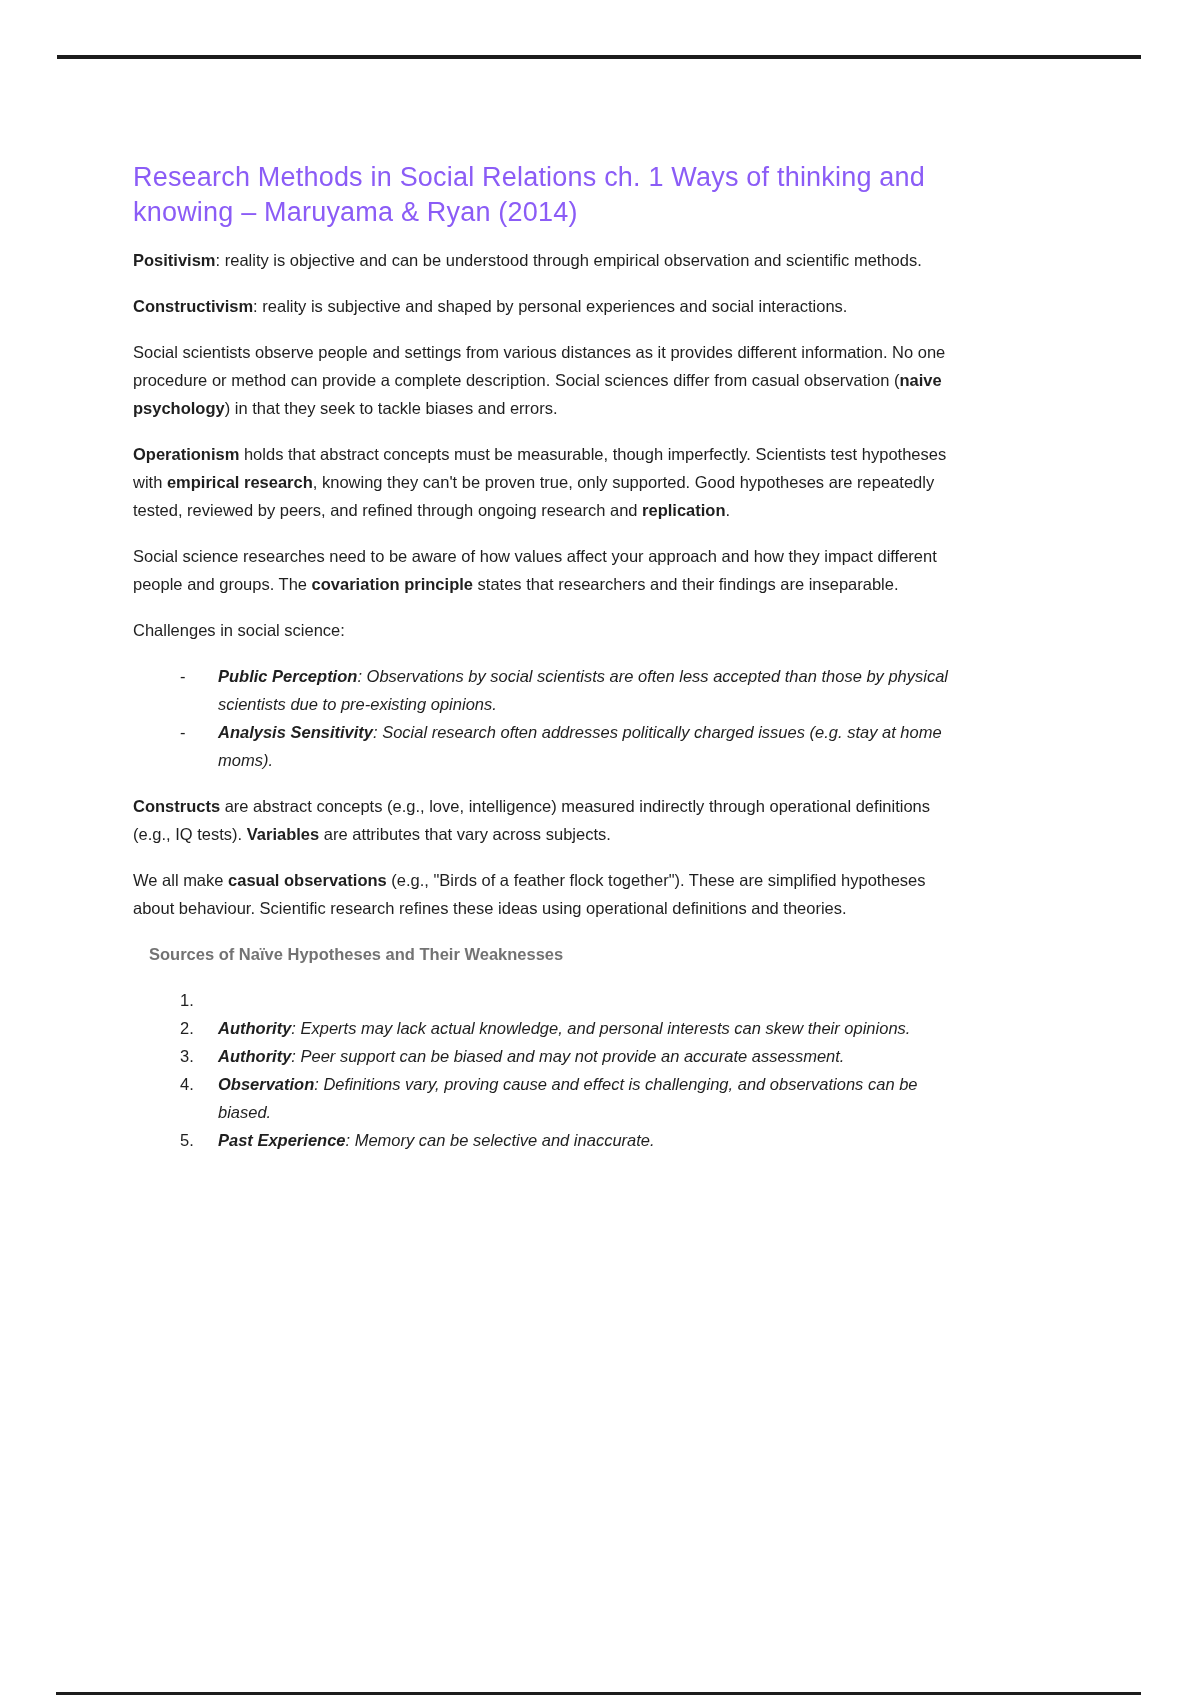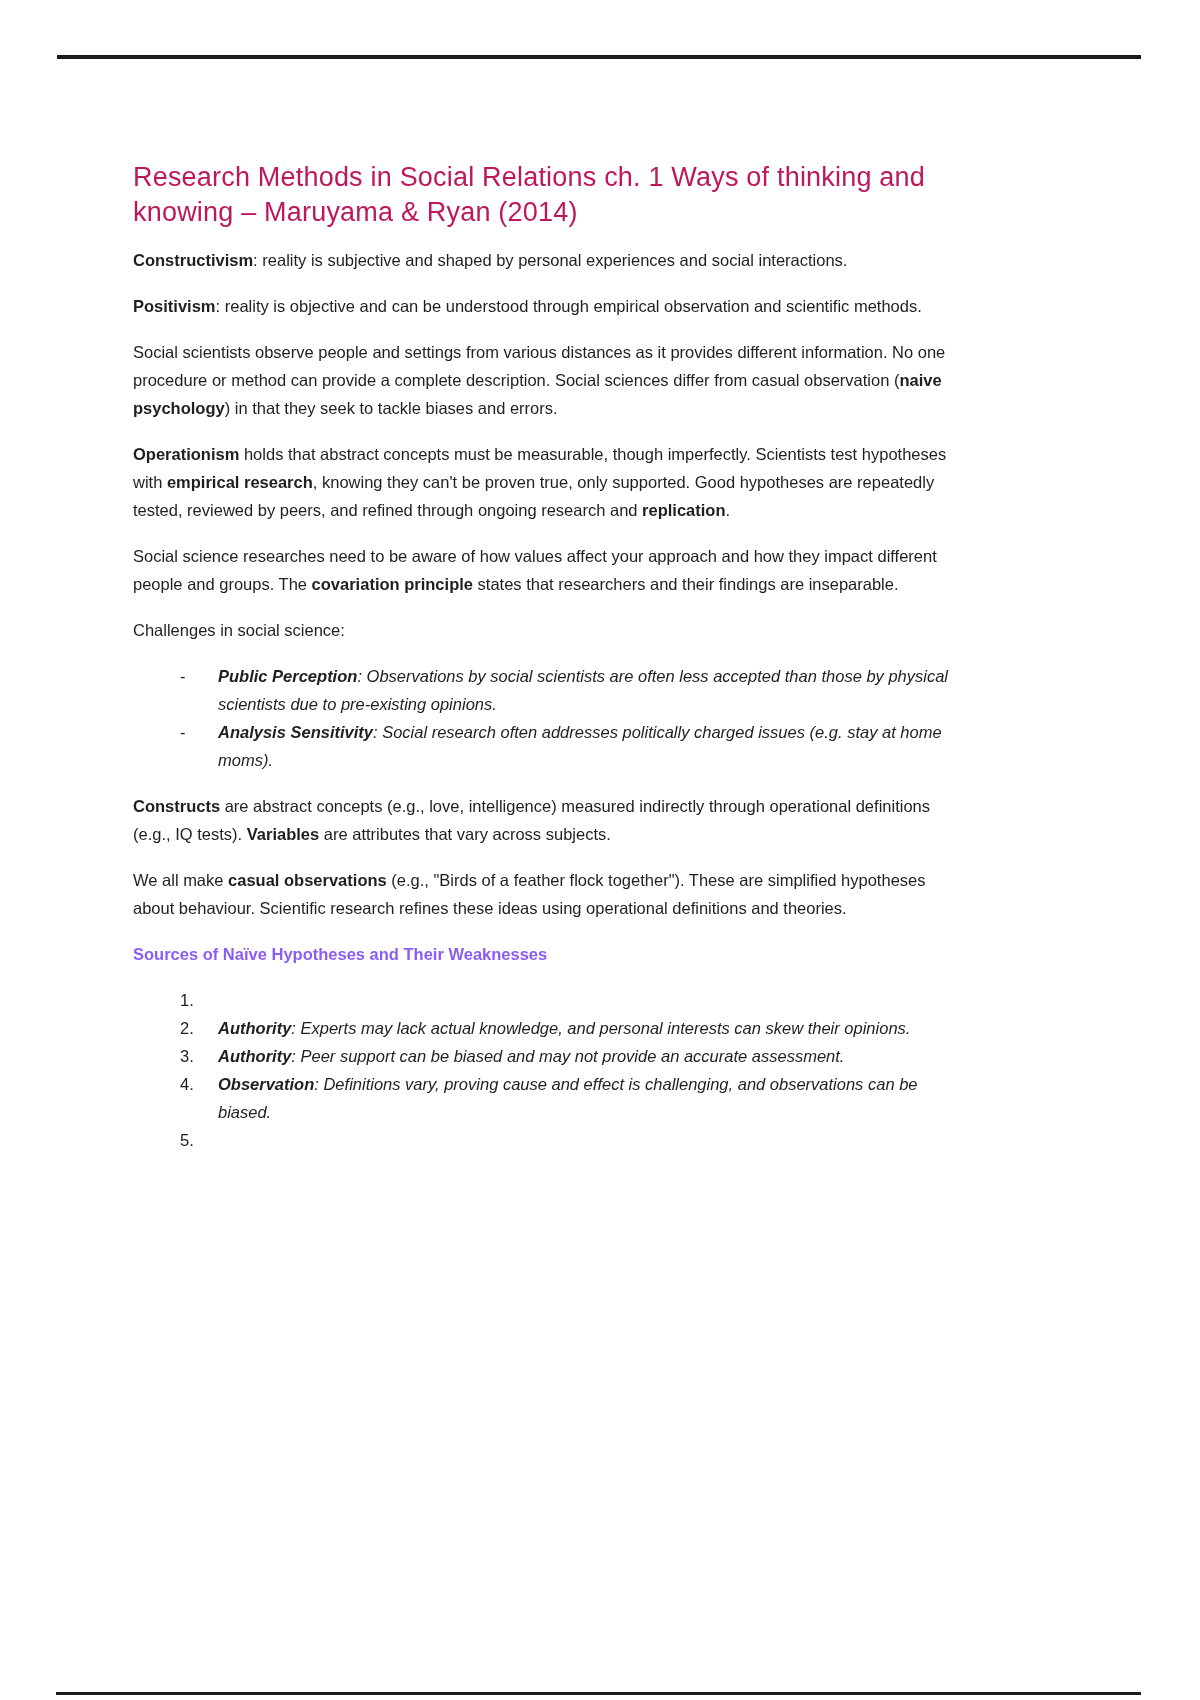--- a/index.html
+++ b/index.html
@@ -48,22 +48,22 @@
   p.para {
     font-size: 16.5px;
     line-height: 28px;
     margin: 0 0 18px 0;
   }
   .b { font-weight: bold; }
   h2.section-heading {
     font-size: 16.5px;
     line-height: 28px;
     font-weight: bold;
-    color: #8b5cf6;
-    margin: 0 0 18px 0;
+    color: #737373;
+    margin: 0 0 18px 16px;
   }
   ul.bullets, ol.numbered {
     list-style: none;
     margin: 0 0 18px 0;
     padding: 0;
   }
   ul.bullets li, ol.numbered li {
     display: flex;
     font-size: 16.5px;
     line-height: 28px;
@@ -78,25 +78,25 @@
 </style>
 </head>
 <body>
 
 <div class="page">
 
   <div class="rule top" style="background: rgb(28, 28, 28);"></div>
 
   <div class="content">
 
-    <h1 class="doc-title" style="color: #be185d;">Research Methods in Social Relations ch. 1 Ways of thinking and knowing – Maruyama &amp; Ryan (2014)</h1>
+    <h1 class="doc-title" style="color: #8b5cf6;">Research Methods in Social Relations ch. 1 Ways of thinking and knowing – Maruyama &amp; Ryan (2014)</h1>
+
+    <p class="para"><span class="b">Positivism</span><span>: reality is objective and can be understood through empirical observation and scientific methods.</span></p>
 
     <p class="para"><span class="b">Constructivism</span><span>: reality is subjective and shaped by personal experiences and social interactions.</span></p>
-
-    <p class="para"><span class="b">Positivism</span><span>: reality is objective and can be understood through empirical observation and scientific methods.</span></p>
 
     <p class="para"><span>Social scientists observe people and settings from various distances as it provides different information. No one procedure or method can provide a complete description. Social sciences differ from casual observation (</span><span class="b">naive psychology</span><span>) in that they seek to tackle biases and errors.</span></p>
 
     <p class="para"><span class="b">Operationism</span><span> holds that abstract concepts must be measurable, though imperfectly. Scientists test hypotheses with </span><span class="b">empirical research</span><span>, knowing they can't be proven true, only supported. Good hypotheses are repeatedly tested, reviewed by peers, and refined through ongoing research and </span><span class="b">replication</span><span>.</span></p>
 
     <p class="para"><span>Social science researches need to be aware of how values affect your approach and how they impact different people and groups. The </span><span class="b">covariation principle</span><span> states that researchers and their findings are inseparable.</span></p>
 
     <p class="para">Challenges in social science:</p>
 
     <ul class="bullets">
@@ -127,20 +127,21 @@
       <li>
         <span class="marker">3.</span>
         <span class="litext"><span class="b">Authority</span><span>: Peer support can be biased and may not provide an accurate assessment.</span></span>
       </li>
       <li>
         <span class="marker">4.</span>
         <span class="litext"><span class="b">Observation</span><span>: Definitions vary, proving cause and effect is challenging, and observations can be biased.</span></span>
       </li>
       <li>
         <span class="marker">5.</span>
+        <span class="litext"><span class="b">Past Experience</span><span>: Memory can be selective and inaccurate.</span></span>
       </li>
     </ol>
 
   </div>
 
   <div class="rule bottom" style="background: rgb(28, 28, 28);"></div>
 
 </div>
 
 </body></html>

